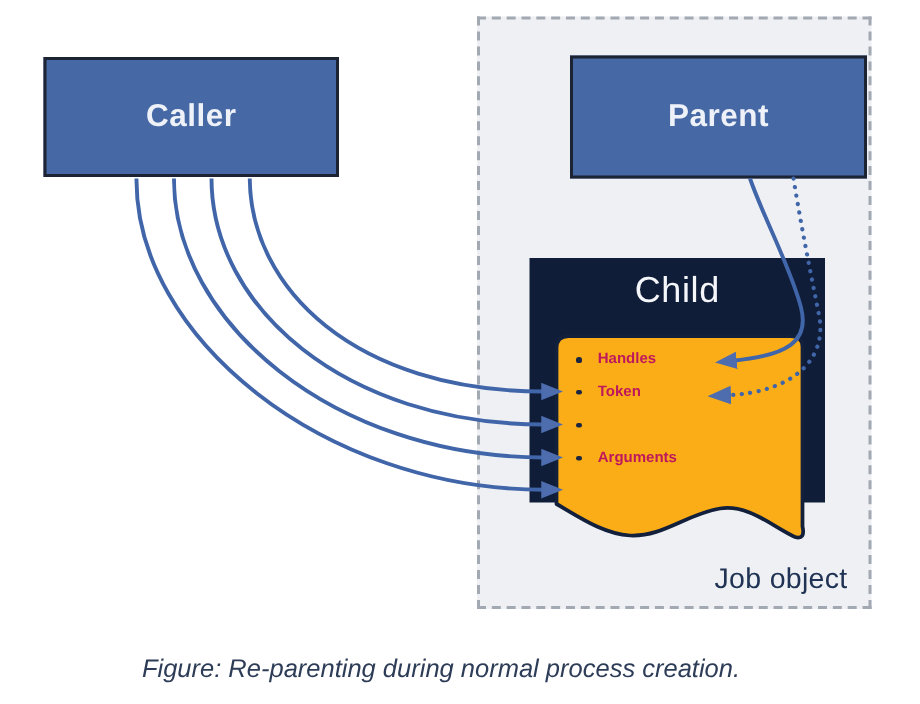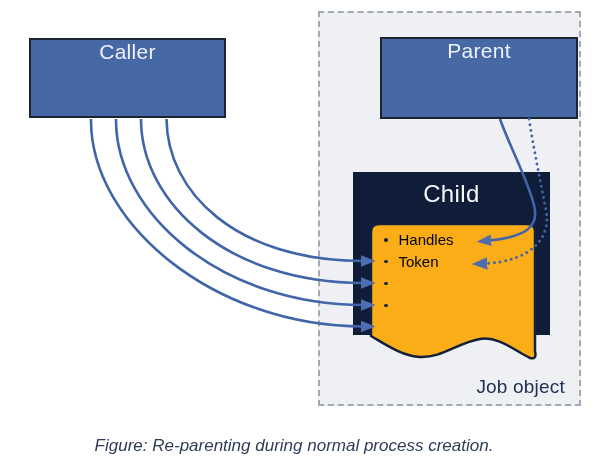--- a/index.html
+++ b/index.html
@@ -10,39 +10,39 @@
   .job-region{
     position:absolute;left:318px;top:11px;width:263px;height:395px;
     background:#eef0f3;border:2px dashed #a3a9b2;box-sizing:border-box;
   }
   .job-label{
     position:absolute;right:14px;bottom:6px;
     font-size:19px;color:#203354;letter-spacing:0.2px;text-align:center;
   }
   .proc-box{
     position:absolute;background:#4668a5;border:2.5px solid #1c2333;box-sizing:border-box;
-    display:flex;justify-content:center;
-    color:#eef2f8;font-size:21px;letter-spacing:0.3px;
+    display:flex;align-items:center;justify-content:center;
+    color:#eef2f8;font-size:21px;letter-spacing:0.3px;font-weight:bold;
   }
   .caller-box{left:29px;top:38px;width:197px;height:80px;}
   .parent-box{left:352px;top:37px;width:198px;height:82px;margin-left:28px;}
   .child-box{
     position:absolute;left:353px;top:172px;width:197px;height:163px;background:#101d38;
   }
   .child-title{
     position:absolute;left:0;top:8px;width:100%;text-align:center;
     color:#f4f6fa;font-size:24px;font-weight:400;letter-spacing:0.4px;
   }
   .svg-layer{position:absolute;left:0;top:0;width:613px;height:440px;}
   .note-items{
     position:absolute;left:384px;top:229px;width:150px;
   }
   .note-item{
     display:flex;align-items:center;height:21.8px;
-    color:#000000;font-size:15px;
+    color:#be185d;font-size:10px;font-weight:bold;
   }
   .bullet{
     width:3.5px;height:3.5px;border-radius:50%;background:#1b2740;
     margin-right:11px;flex:0 0 auto;
   }
   .caption{
     position:absolute;left:0;top:436px;width:588px;text-align:center;
     font-style:italic;font-size:17px;color:#2d3c57;
   }
 </style>
@@ -84,20 +84,21 @@
     </div>
     <div class="note-item">
       <span class="bullet"></span>
       <span>Token</span>
     </div>
     <div class="note-item">
       <span class="bullet"></span>
     </div>
     <div class="note-item">
       <span class="bullet"></span>
+      <span>Arguments</span>
     </div>
   </div>
 
   <svg class="svg-layer" viewBox="0 0 613 440" xmlns="http://www.w3.org/2000/svg">
     <defs>
       <marker id="ah" viewBox="0 0 10 8" refX="1.5" refY="4" markerWidth="5.6" markerHeight="4.6" orient="auto">
         <path d="M0,0 L10,4 L0,8 Z" fill="#4d6dae"></path>
       </marker>
     </defs>
 

